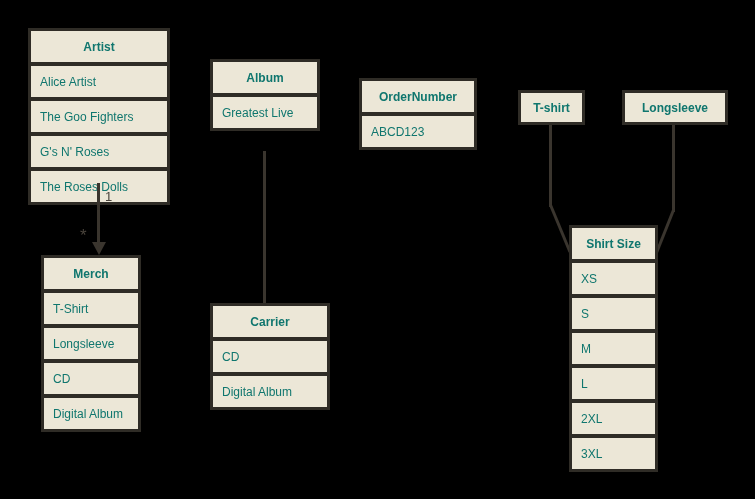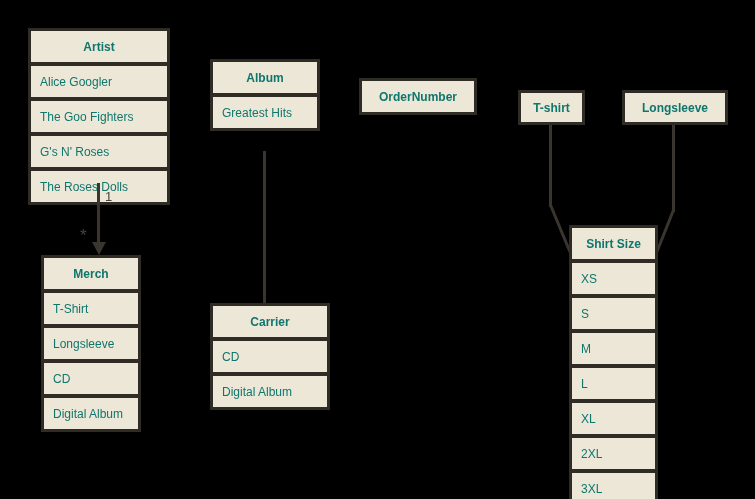--- a/index.html
+++ b/index.html
@@ -83,54 +83,55 @@
     font-size: 17px;
   }
 </style>
 </head>
 <body>
 
 <div id="canvas">
 
   <div class="table" style="left:28px; top:28px; width:142px;">
     <div class="cell header">Artist</div>
-    <div class="cell">Alice Googler</div>
+    <div class="cell">Alice Artist</div>
     <div class="cell">The Goo Fighters</div>
     <div class="cell">G's N' Roses</div>
     <div class="cell">The Roses Dolls</div>
   </div>
 
   <div class="edge edge-v" style="left:97px; top:183px; height:62px;"></div>
   <div class="arrowhead" style="left:91.5px; top:242px;"></div>
   <div class="mult" style="left:105px; top:190px;">1</div>
   <div class="mult star" style="left:80px; top:227px;">*</div>
 
   <div class="table" style="left:41px; top:255px; width:100px;">
     <div class="cell header">Merch</div>
     <div class="cell">T-Shirt</div>
     <div class="cell">Longsleeve</div>
     <div class="cell">CD</div>
     <div class="cell">Digital Album</div>
   </div>
 
   <div class="table" style="left:210px; top:59px; width:110px;">
     <div class="cell header">Album</div>
-    <div class="cell">Greatest Hits</div>
+    <div class="cell">Greatest Live</div>
   </div>
 
   <div class="edge edge-v" style="left:263px; top:151px; height:152px;"></div>
 
   <div class="table" style="left:210px; top:303px; width:120px;">
     <div class="cell header">Carrier</div>
     <div class="cell">CD</div>
     <div class="cell">Digital Album</div>
   </div>
 
   <div class="table" style="left:359px; top:78px; width:118px;">
     <div class="cell header">OrderNumber</div>
+    <div class="cell">ABCD123</div>
   </div>
 
   <div class="table single" style="left:518px; top:90px; width:67px;">
     <div class="cell header">T-shirt</div>
   </div>
 
   <div class="table single" style="left:622px; top:90px; width:106px;">
     <div class="cell header">Longsleeve</div>
   </div>
 
@@ -143,18 +144,17 @@
   <svg class="diag" style="left:0; top:0; width:755px; height:499px;">
     <line x1="673.5" y1="210" x2="656" y2="254"></line>
   </svg>
 
   <div class="table" style="left:569px; top:225px; width:89px;">
     <div class="cell header">Shirt Size</div>
     <div class="cell">XS</div>
     <div class="cell">S</div>
     <div class="cell">M</div>
     <div class="cell">L</div>
-    <div class="cell">XL</div>
     <div class="cell">2XL</div>
     <div class="cell">3XL</div>
   </div>
 
 </div>
 
 </body></html>

